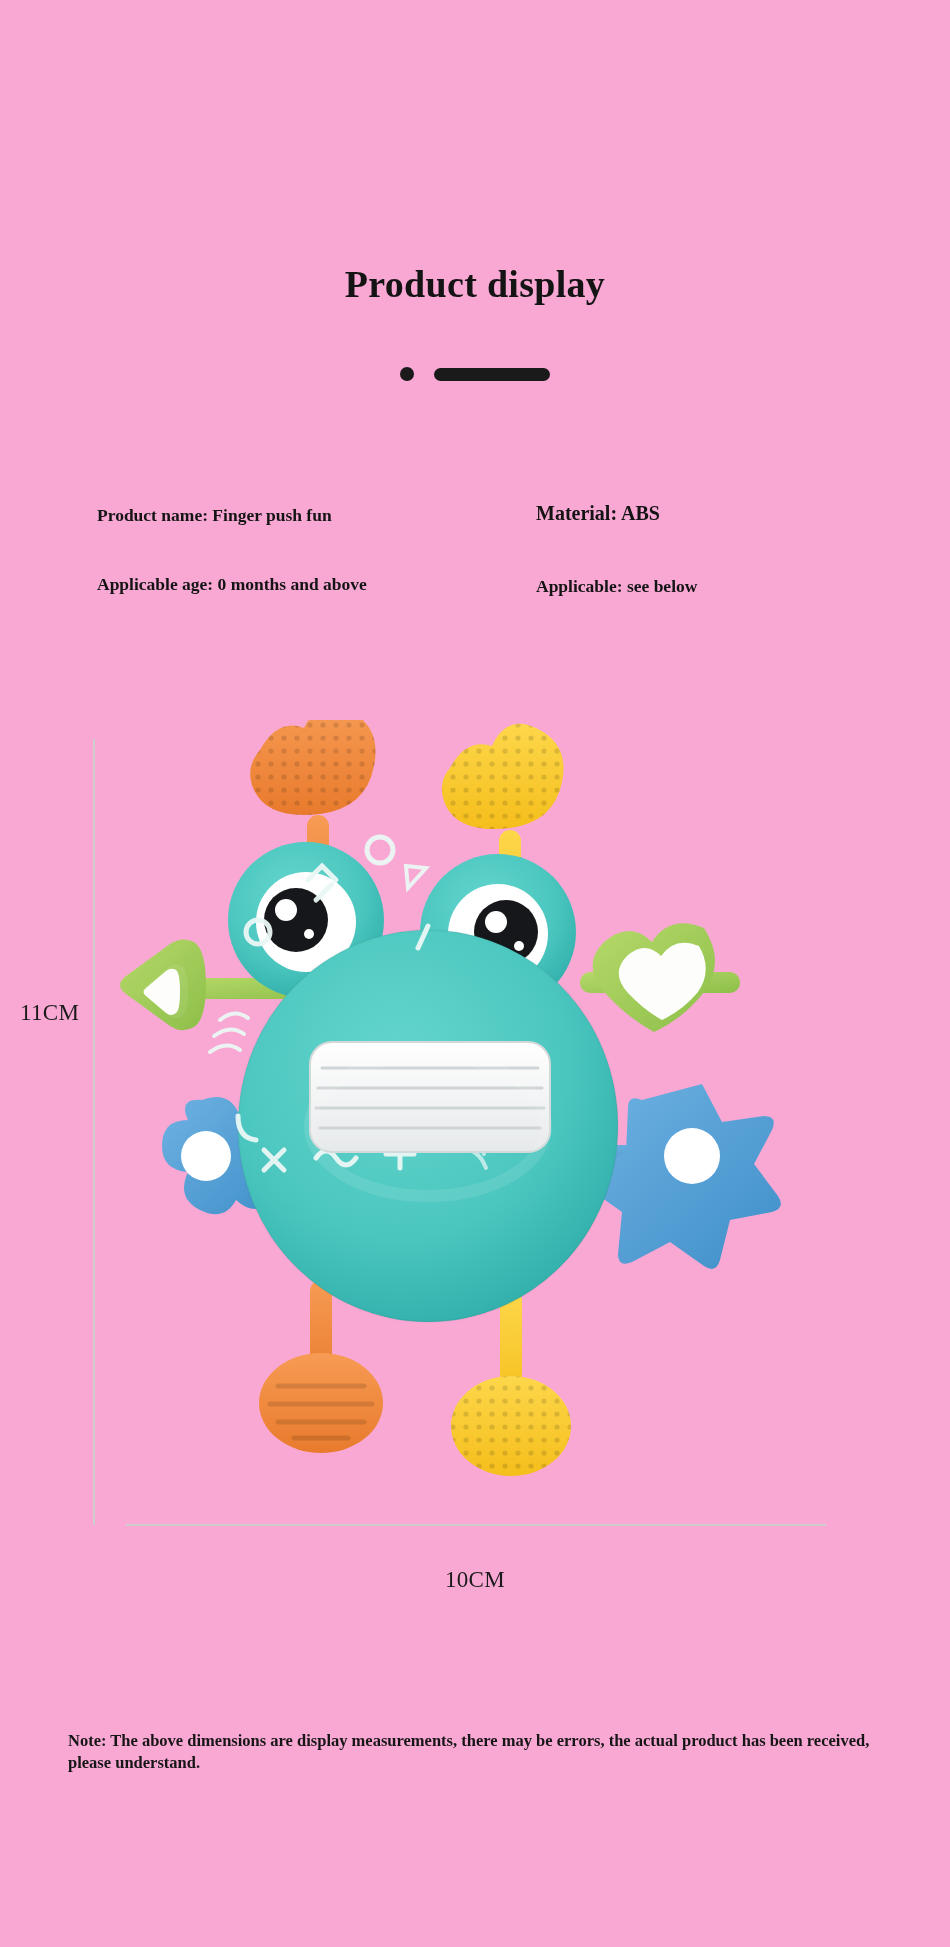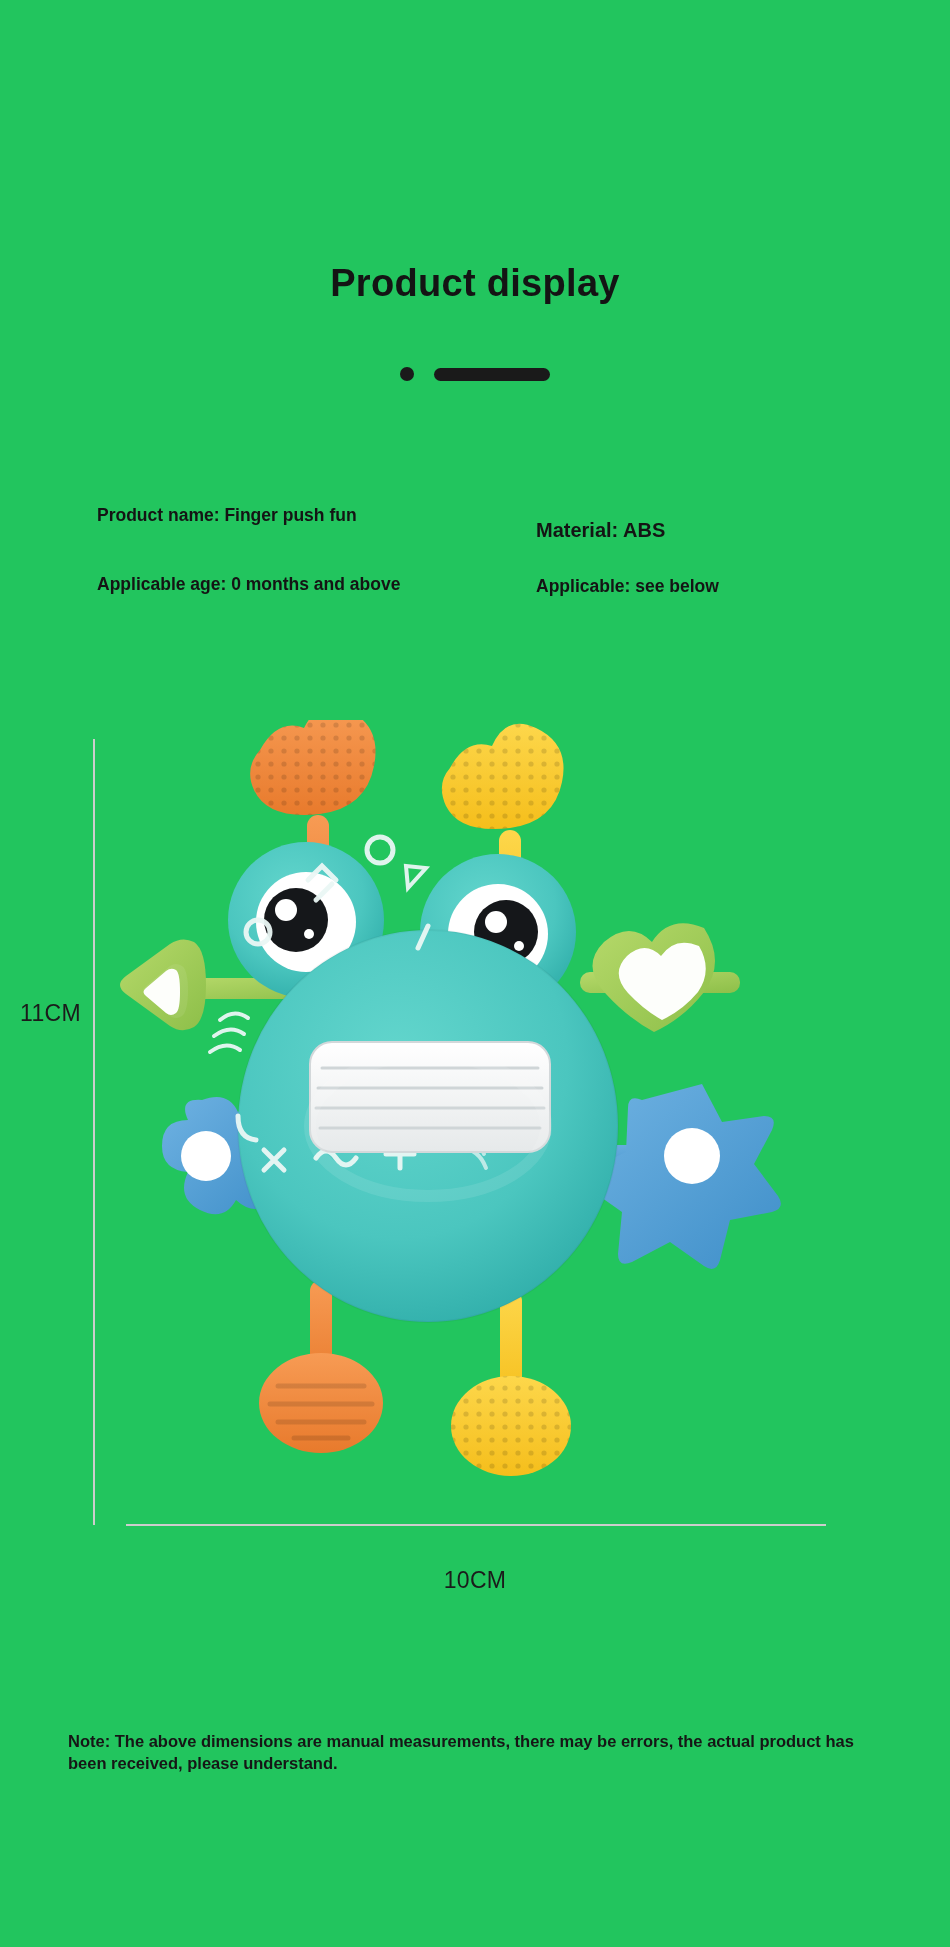--- a/index.html
+++ b/index.html
@@ -12,21 +12,22 @@
     height: 1947px;
     position: relative;
     font-family: "Liberation Sans", sans-serif;
     color: #111111;
     overflow: hidden;
   }
 
   .page {
     position: absolute;
     inset: 0;
-    background: #22c55e;
+    background: #f9a8d4;
+    font-family: Liberation Serif, serif;
   }
 
   
   .title {
     position: absolute;
     top: 262px;
     left: 0;
     width: 950px;
     text-align: center;
     font-size: 38px;
@@ -62,21 +63,21 @@
   
   .spec {
     position: absolute;
     font-size: 17.5px;
     font-weight: bold;
     color: #141414;
     white-space: nowrap;
   }
   .spec-name    { top: 505px; left: 97px; }
   .spec-age     { top: 574px; left: 97px; }
-  .spec-mat     { top: 502px; left: 536px; font-size: 20px; margin-top: 17px; }
+  .spec-mat     { top: 502px; left: 536px; font-size: 20px; }
   .spec-dim     { top: 576px; left: 536px; }
 
   
   .vline {
     position: absolute;
     left: 93px;
     top: 739px;
     width: 2px;
     height: 786px;
     background: #cdcdcd;
@@ -289,15 +290,15 @@
             <line x1="206" y1="388" x2="434" y2="388"></line>
             <line x1="210" y1="408" x2="430" y2="408"></line>
           </g>
         </g>
 
         <ellipse cx="318" cy="406" rx="118" ry="70" fill="none" stroke="rgba(255,255,255,0.10)" stroke-width="12"></ellipse>
       </g>
     </svg>
   </div>
 
-  <div class="note">Note: The above dimensions are manual measurements, there may be errors, the actual product has been received, please understand.</div>
+  <div class="note">Note: The above dimensions are display measurements, there may be errors, the actual product has been received, please understand.</div>
 
 </div>
 
 </body></html>

